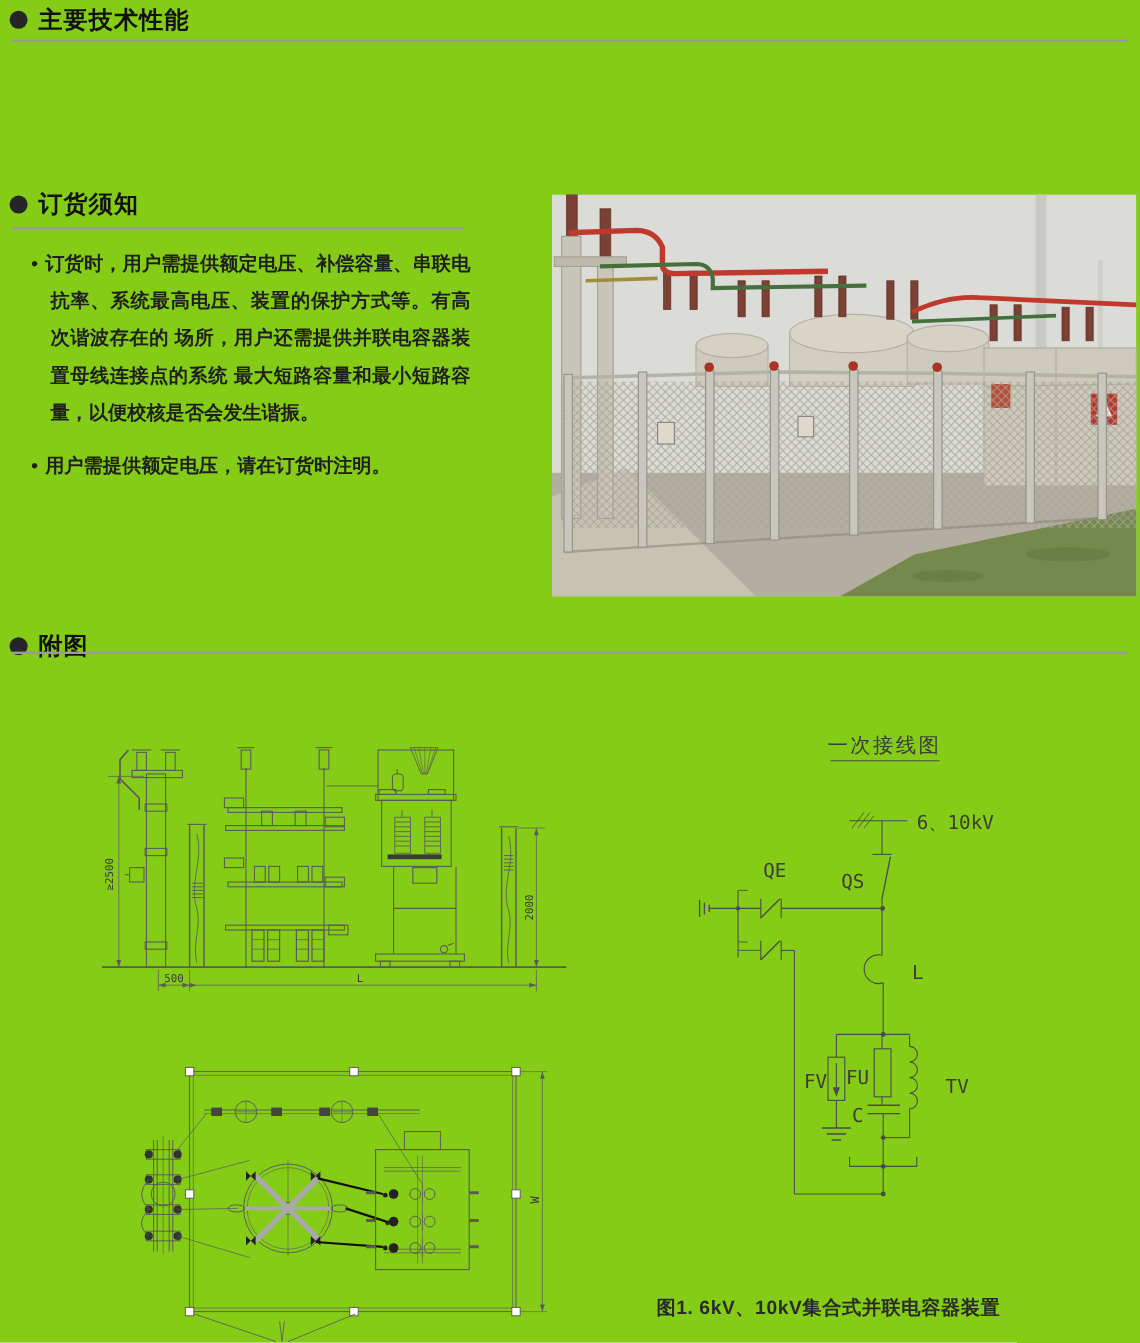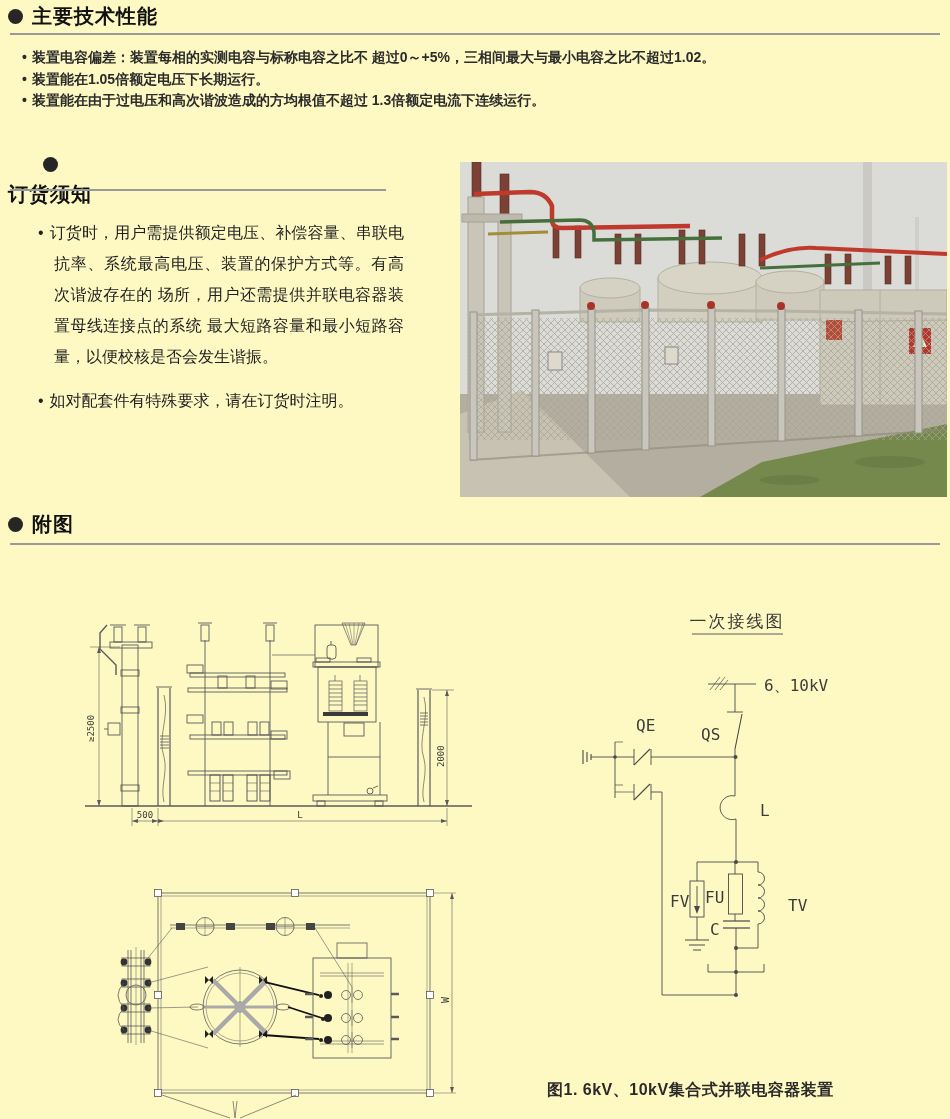--- a/index.html
+++ b/index.html
@@ -1,62 +1,57 @@
 <!DOCTYPE html>
 <html><head>
 <meta charset="utf-8">
 <style>
   html,body{margin:0;padding:0;background:#fff;}
-  .page{position:relative;width:950px;height:1119px;background:#fef9c3;overflow:hidden;
+  .page{position:relative;width:950px;height:1119px;background:#84cc16;overflow:hidden;
         font-family:"Liberation Sans","DejaVu Sans",sans-serif;color:#222;}
   
   .sec-head{position:absolute;left:8px;display:flex;align-items:center;gap:9px;}
   .sec-dot{width:15px;height:15px;border-radius:50%;background:#262626;flex:0 0 auto;}
   .sec-title{font-size:20px;font-weight:700;color:#111;letter-spacing:1px;}
   .sec-rule{position:absolute;height:0;border-top:2px solid #9a9a9a;}
   
   .perf-list{position:absolute;left:22px;top:47px;margin:0;padding:0;list-style:none;
              font-size:14px;font-weight:600;color:#2b2b2b;line-height:21.5px;}
   .perf-list li{padding-left:13px;text-indent:-13px;}
   .perf-list li::before{content:"•";margin-right:5px;}
   
-  .order-list{position:absolute;left:22px;top:201px;width:366px;margin:16px;padding:0;list-style:none;
-              font-size:16px;font-weight:400;color:#1f1f1f;line-height:31px;text-align:justify;}
+  .order-list{position:absolute;left:22px;top:201px;width:366px;margin:4px;padding:0;list-style:none;
+              font-size:16px;font-weight:700;color:#1f1f1f;line-height:31px;text-align:justify;}
   .order-list li{padding-left:16px;text-indent:-16px;margin-bottom:13px;}
   .order-list li::before{content:"•";margin-right:6px;}
   .photo{position:absolute;left:460px;top:162px;width:487px;height:335px;}
   .drawing{position:absolute;}
   .fig-caption{position:absolute;left:547px;top:1080px;font-size:16px;font-weight:700;color:#2a2a2a;letter-spacing:0.5px;}
   svg text{font-family:"DejaVu Sans Mono","Liberation Mono",monospace;fill:#3c3c3c;}
   svg .cn{font-family:"Liberation Sans","DejaVu Sans",sans-serif;}
 </style>
 </head>
 <body>
 
 <div class="page">
 
   <div class="sec-head" style="top:3px;">
     <span class="sec-dot"></span>
     <span class="sec-title">主要技术性能</span>
   </div>
   <div class="sec-rule" style="left:10px;top:33px;width:930px;"></div>
-  <ul class="perf-list">
-    <li>装置电容偏差：装置每相的实测电容与标称电容之比不 超过0～+5%，三相间最大与最小电容之比不超过1.02。</li>
-    <li>装置能在1.05倍额定电压下长期运行。</li>
-    <li>装置能在由于过电压和高次谐波造成的方均根值不超过 1.3倍额定电流下连续运行。</li>
-  </ul>
-
-  <div class="sec-head" style="top:157px;flex-direction:column;">
+
+  <div class="sec-head" style="top:157px;">
     <span class="sec-dot"></span>
     <span class="sec-title">订货须知</span>
   </div>
   <div class="sec-rule" style="left:10px;top:189px;width:376px;"></div>
   <ul class="order-list">
     <li>订货时，用户需提供额定电压、补偿容量、串联电抗率、系统最高电压、装置的保护方式等。有高次谐波存在的 场所，用户还需提供并联电容器装置母线连接点的系统 最大短路容量和最小短路容量，以便校核是否会发生谐振。</li>
-    <li>如对配套件有特殊要求，请在订货时注明。</li>
+    <li>用户需提供额定电压，请在订货时注明。</li>
   </ul>
 
   <svg class="photo" viewBox="0 0 487 335">
     <defs>
       <pattern id="mesh" width="7" height="7" patternUnits="userSpaceOnUse">
         <path d="M0,0 L7,7 M7,0 L0,7" stroke="#a7a496" stroke-width="0.8" fill="none"></path>
       </pattern>
     </defs>
     <rect x="0" y="0" width="487" height="335" fill="#dbdbd7"></rect>
     <rect x="403" y="0" width="9" height="200" fill="#cac9c3"></rect>
@@ -122,21 +117,21 @@
         <rect x="455" y="149" width="7" height="122"></rect>
     </g>
     <circle cx="131" cy="144" r="4" fill="#a83428"></circle>
       <circle cx="185" cy="143" r="4" fill="#a83428"></circle>
     <circle cx="251" cy="143" r="4" fill="#a83428"></circle>
       <circle cx="321" cy="144" r="4" fill="#a83428"></circle>
     <rect x="88" y="190" width="14" height="18" fill="#ded9cb" stroke="#888"></rect>
     <rect x="205" y="185" width="13" height="17" fill="#ded9cb" stroke="#888"></rect>
   </svg>
 
-  <div class="sec-head" style="top:511px;">
+  <div class="sec-head" style="top:525px;">
     <span class="sec-dot"></span>
     <span class="sec-title">附图</span>
   </div>
   <div class="sec-rule" style="left:10px;top:543px;width:930px;"></div>
 
   <svg class="drawing" style="left:60px;top:595px;" width="420" height="255" viewBox="0 0 420 255" stroke="#5a5a5a" stroke-width="0.9" fill="none">
     <line x1="25" y1="211" x2="412" y2="211" stroke-width="1.4"></line>
 
     <g>
       <line x1="39" y1="52" x2="39" y2="211" stroke-width="0.6"></line>

